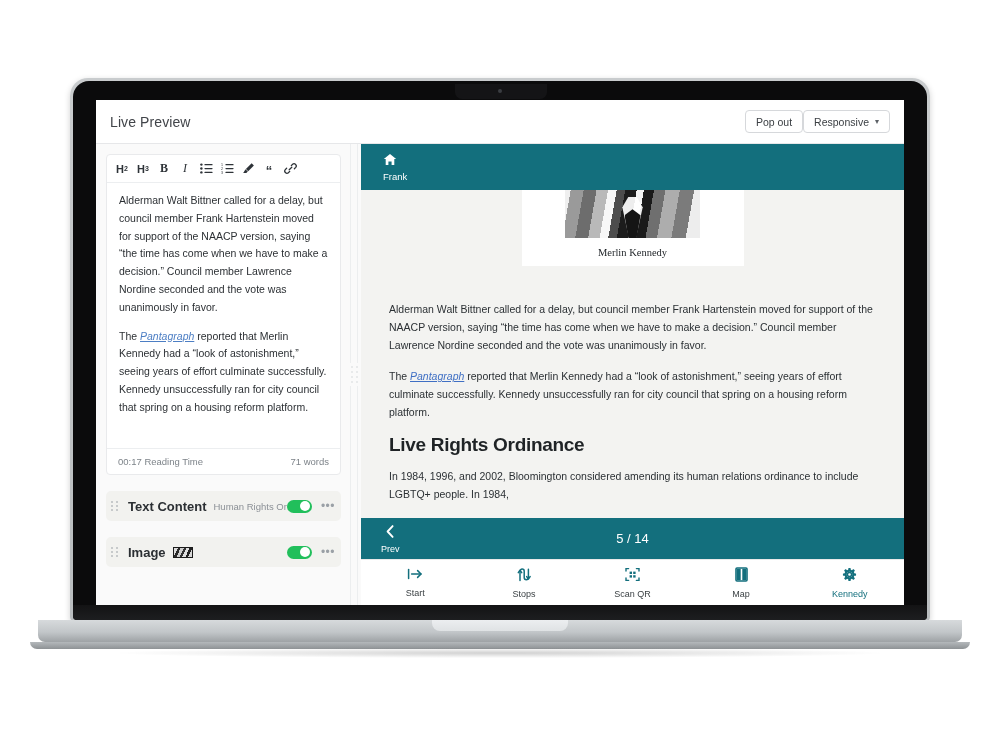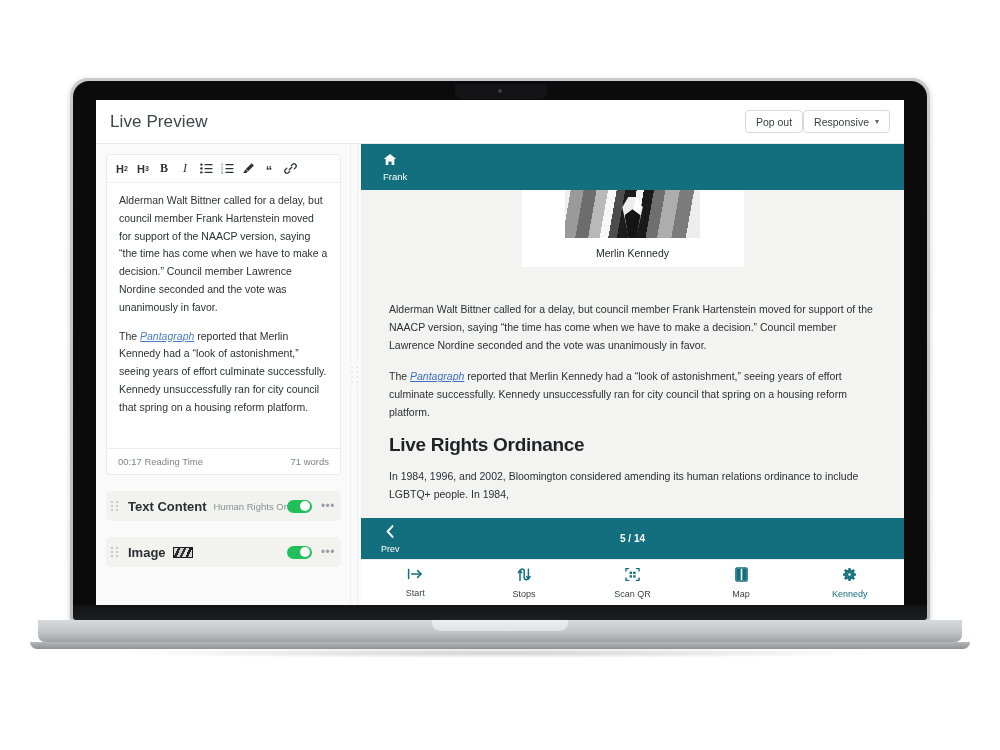--- a/index.html
+++ b/index.html
@@ -95,21 +95,21 @@
   
   .app-header {
     position: absolute; left: 0; top: 0;
     width: 808px; height: 44px;
     background: #ffffff;
     border-bottom: 1px solid #e6e7e9;
     display: flex; align-items: center;
     padding: 0 14px;
   }
   .app-title {
-    font-size: 17px; color: #414449; letter-spacing: .1px;
+    font-size: 14px; color: #414449; letter-spacing: .1px;
   }
   .header-actions { margin-left: auto; display: flex; align-items: center; }
   .hbtn {
     height: 23px;
     border: 1px solid #d6d8db;
     border-radius: 4px;
     background: #fff;
     font-size: 10.5px;
     color: #3c4044;
     display: flex; align-items: center; gap: 6px;
@@ -306,21 +306,21 @@
   .pv-photo::before {
     content:"";
     position:absolute; left:50%; top:40%;
     transform: translateX(-50%);
     width: 16px; height: 70%;
     background: #151515;
     clip-path: polygon(50% 0, 100% 18%, 70% 100%, 30% 100%, 0 18%);
     z-index: 2;
   }
   .pv-caption {
-    font-size: 10.5px; color: #23272b; margin-top: 9px;
+    font-size: 10.5px; color: #23272b; margin-top: 9px; font-family: Liberation Serif, serif;
   }
 
   .pv-article {
     position: absolute;
     left: 0; right: 0; top: 110px;
     padding: 0 28px;
   }
   .pv-article p {
     font-size: 10.5px; line-height: 18px; color: #2b3034;
     margin-bottom: 13px;
@@ -338,21 +338,21 @@
     position: relative; color: #fff;
     flex: 0 0 41px;
   }
   .pv-prev {
     position: absolute; left: 20px; top: 50%;
     transform: translateY(-50%);
     display: flex; flex-direction: column; align-items: center;
     cursor: pointer;
   }
   .pv-prev .lbl { font-size: 9px; margin-top: 1px;}
-  .pv-count { margin: 0 auto; font-size: 10px; font-weight: 700; }
+  .pv-count { margin: 0 auto; font-size: 13px; font-weight: 400; }
 
   .pv-tabbar {
     height: 46px;
     background: #ffffff;
     display: flex;
     border-top: 1px solid #e9e9e9;
     flex: 0 0 46px;
   }
   .pv-tab {
     flex: 1;

